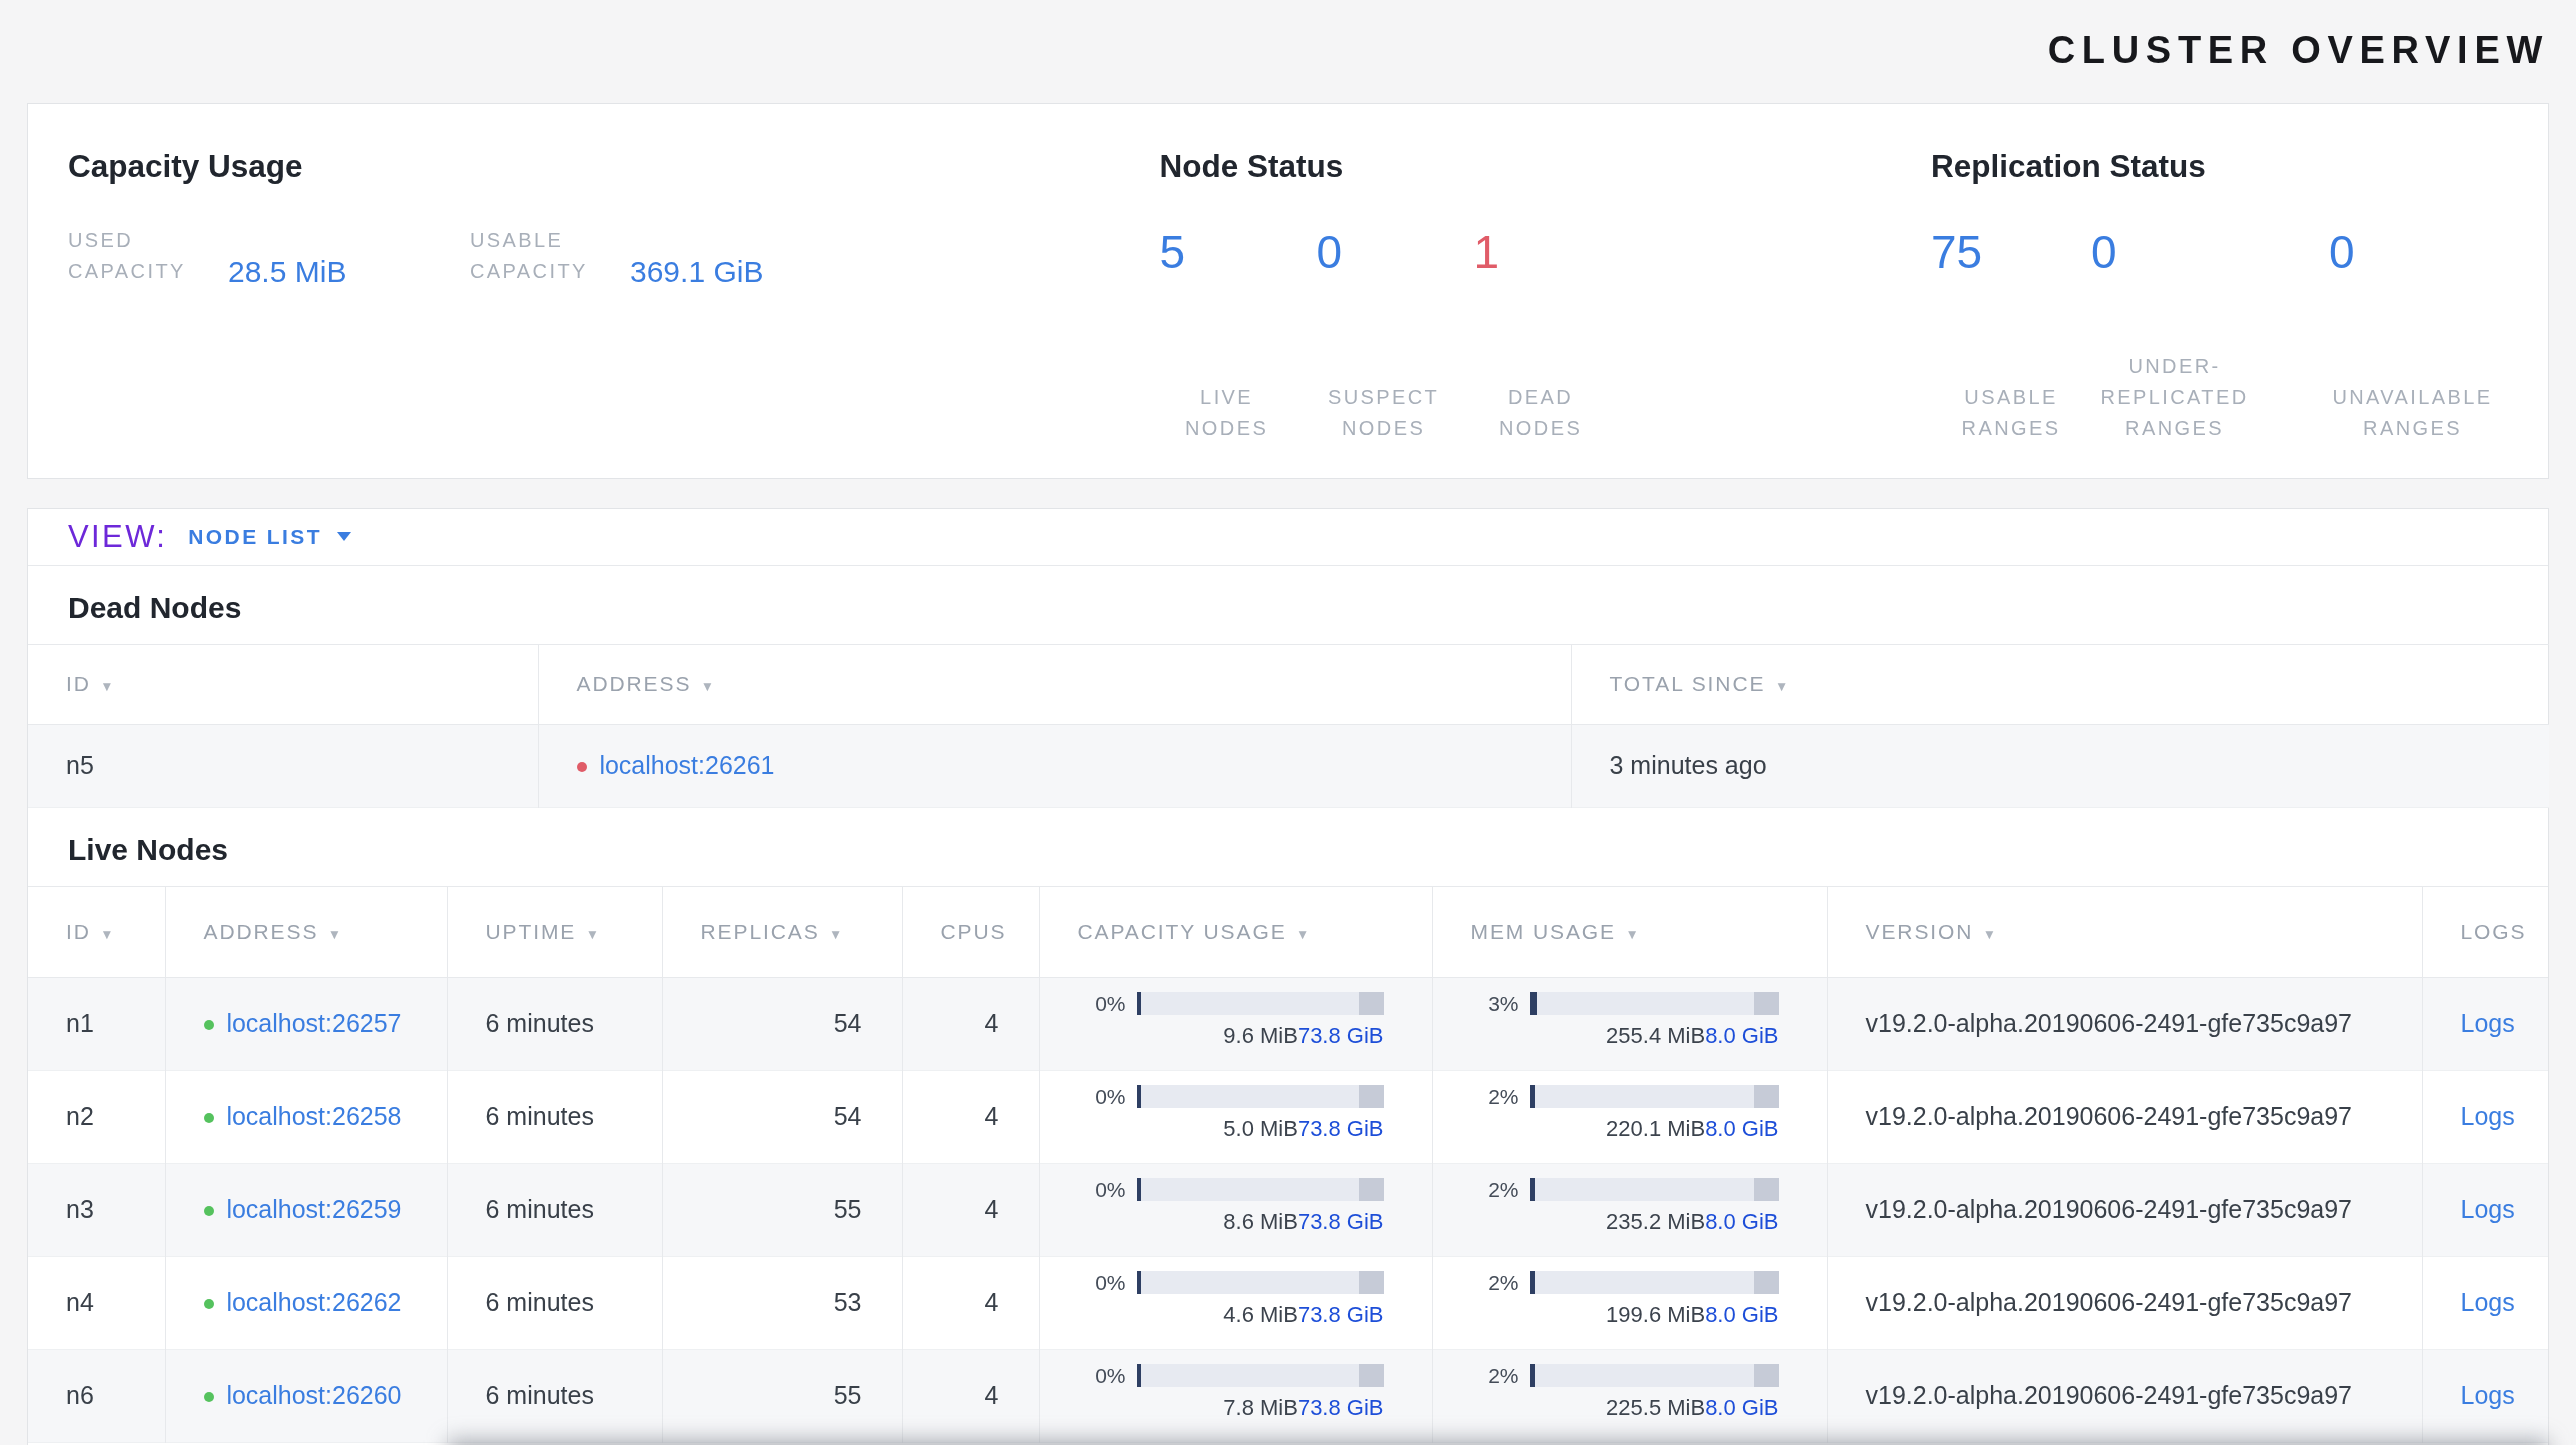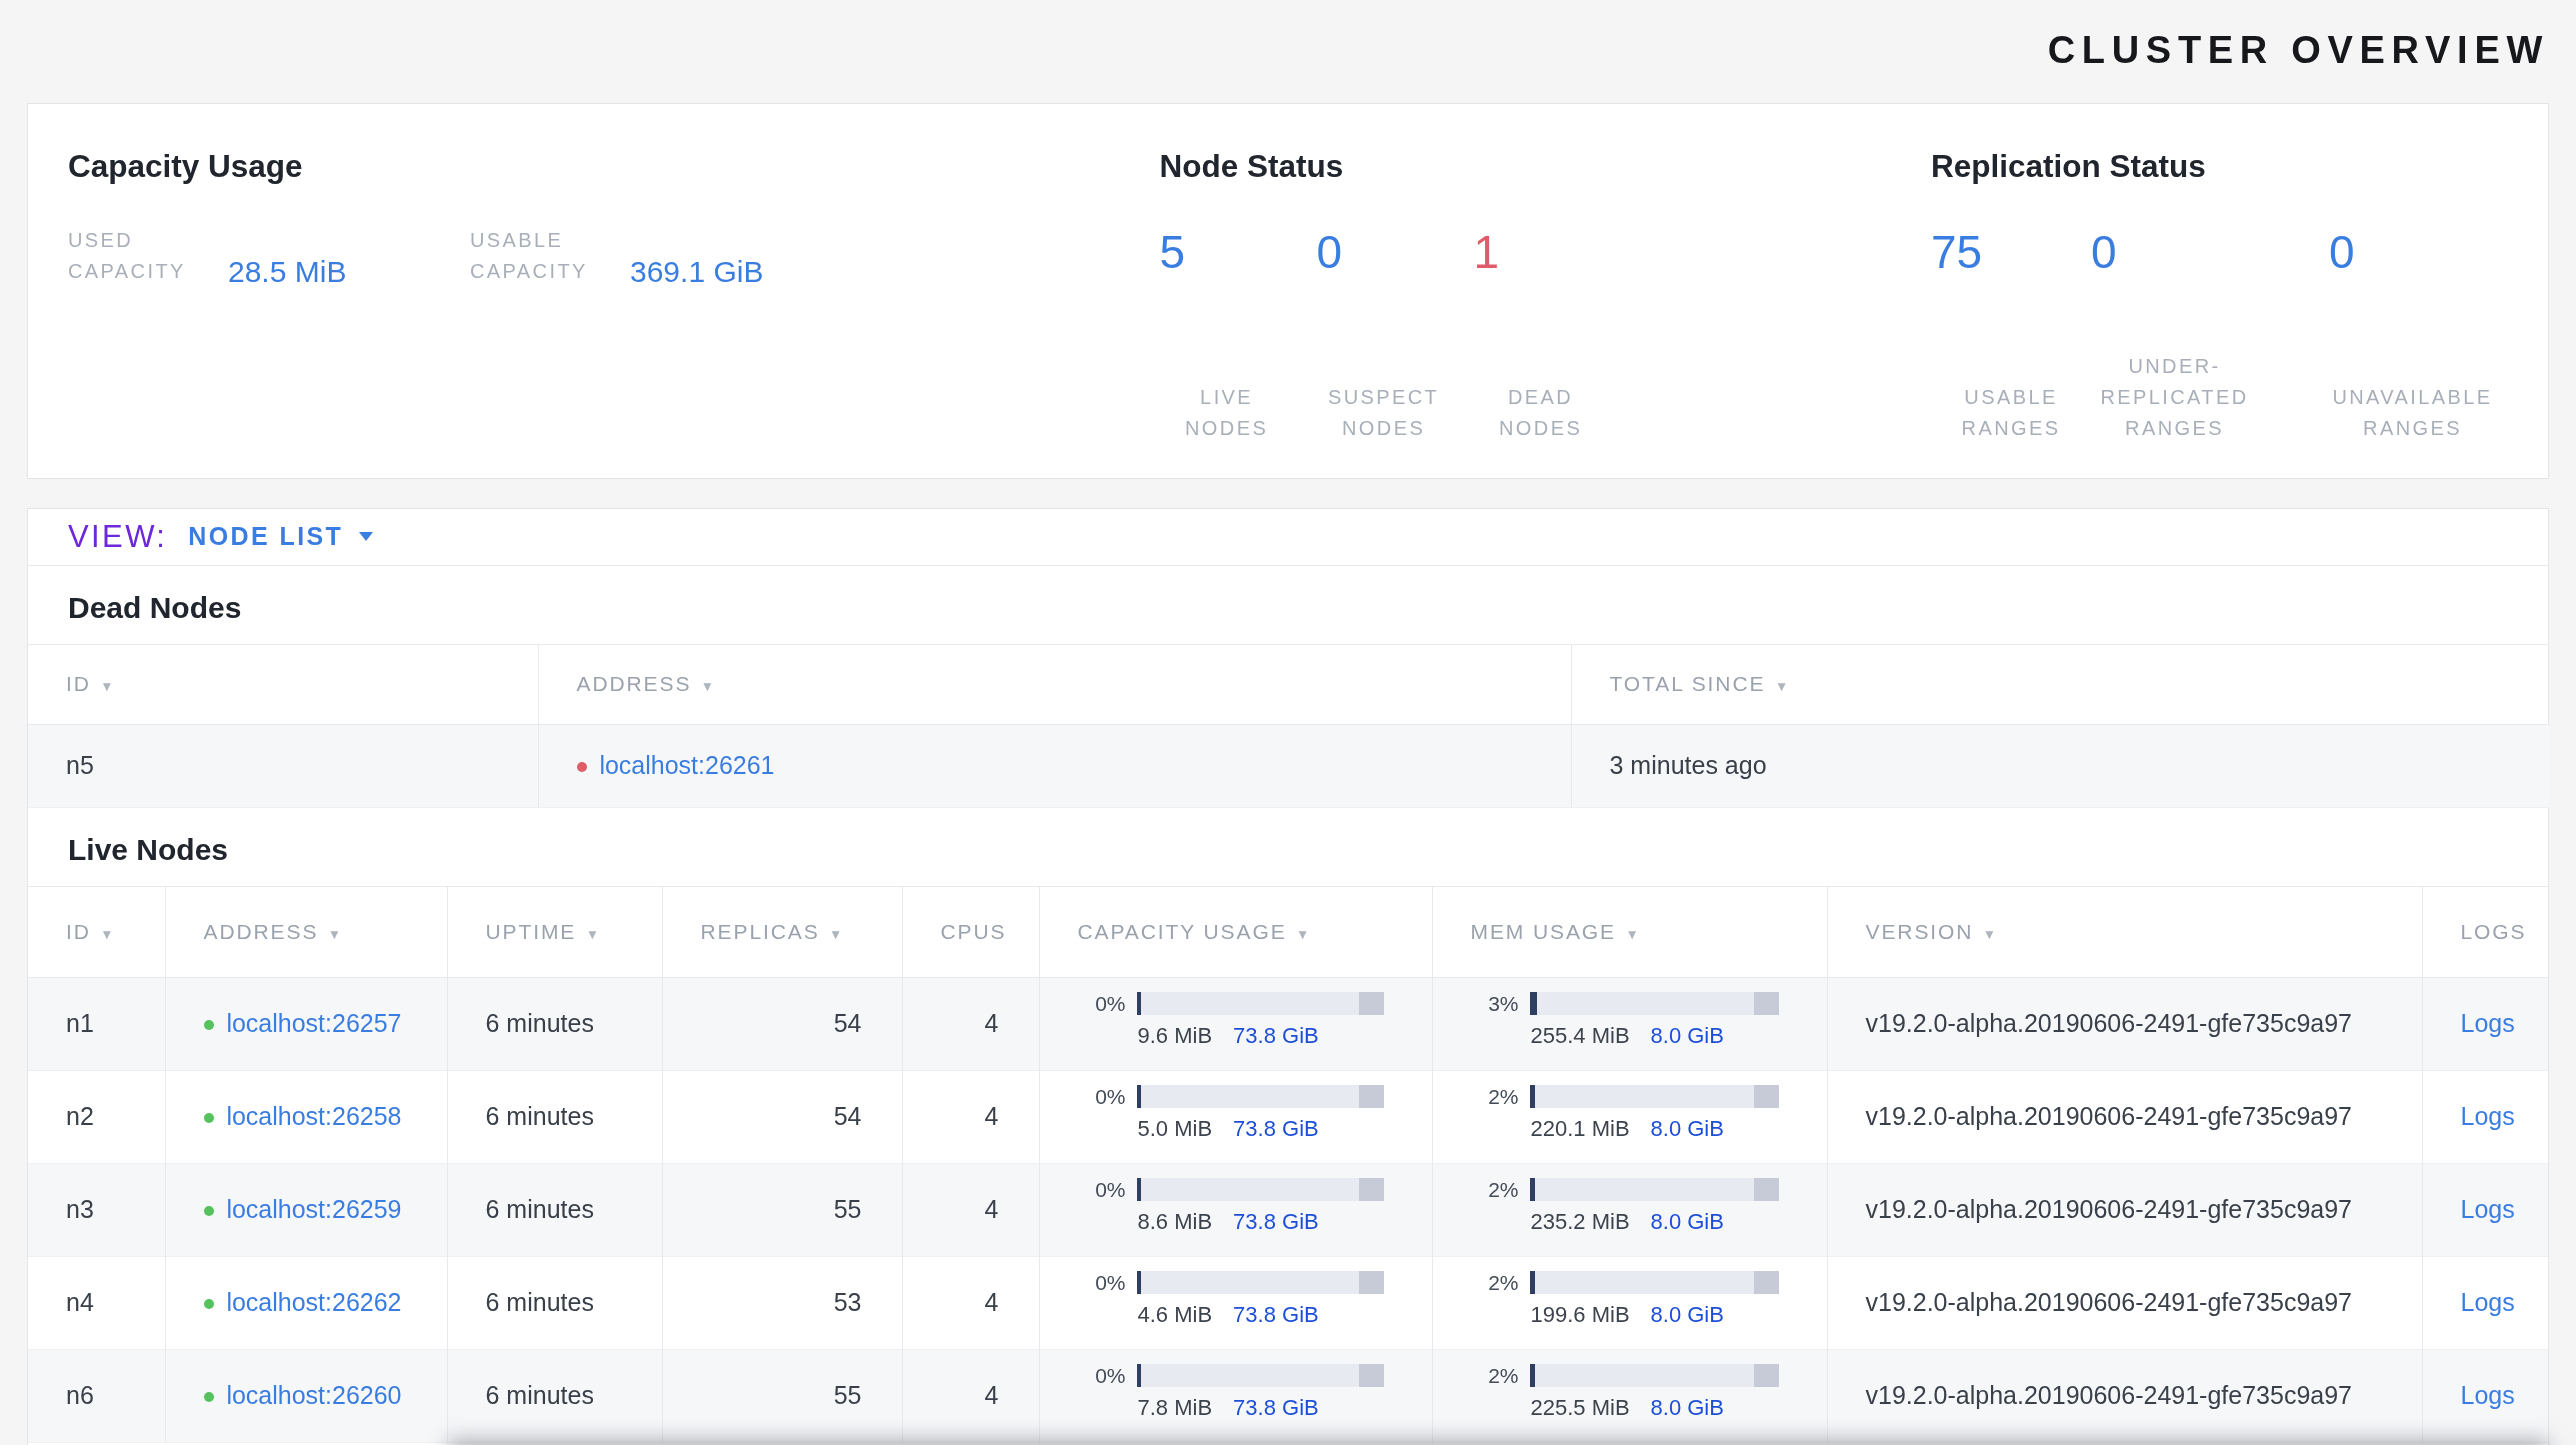--- a/index.html
+++ b/index.html
@@ -48,21 +48,21 @@
   .col-repl .stat-1 { width:238px; }
   .col-repl .stat-2 { width:181px; }
   .stat .statlabel { width:auto; max-width:167px;text-align:center; }
   .col-nodes .stat .statlabel { max-width:134px; }
 
   
   .list-card { margin-top:29px; min-height:955px; position:relative; }
   .view-bar { height:57px; display:flex; align-items:center; padding:0 40px; border-bottom:1px solid #e7e9ec; }
   .view-label { font-size:31px; letter-spacing:2.4px; color:#6d28d9; }
   .view-select { display:flex; align-items:center; margin-left:21px; cursor:pointer; }
-  .view-value { font-size:25px; letter-spacing:2.4px; font-weight:600; color:var(--accent-blue,#3a7de0); }
+  .view-value { font-size:21px; letter-spacing:2.4px; font-weight:600; color:var(--accent-blue,#3a7de0); }
   .caret { width:0; height:0; border-left:7.6px solid transparent; border-right:7.6px solid transparent; border-top:9.5px solid var(--accent-blue,#3a7de0); margin-left:15.3px; }
 
   .section-title { font-size:30px; font-weight:600; color:#21262e; padding:25px 40px 19px; }
 
   table { width:100%; border-collapse:collapse; table-layout:fixed; }
   th { text-align:left; padding-left:38px; font-size:21px; font-weight:400; letter-spacing:1.9px; color:#9aa2ad;
        border-top:1px solid #e7e9ec; border-bottom:1px solid #e7e9ec; border-right:1px solid #e7e9ec; white-space:nowrap; }
   th:last-child { border-right:none; }
   td { padding-left:38px; font-size:25px; color:#394049; border-right:1px solid #e7e9ec; }
   td:last-child { border-right:none; }
@@ -78,21 +78,21 @@
   .dot.dead { background:var(--danger-red,#e05c68); }
   .link { color:var(--accent-blue,#3a7de0); text-decoration:none; cursor:pointer; }
 
   td.c-meter { padding:0; vertical-align:top; }
   .meter { padding:14.3px 48px 0 29px; }
   .meter-top { display:flex; align-items:center; }
   .pct { width:57px; text-align:right; font-size:21px; color:#444c58; flex:none; }
   .bar { flex:1; margin-left:11.5px; height:23px; background:#e7eaf1; position:relative; overflow:hidden; }
   .bar-fill { position:absolute; left:0; top:0; bottom:0; min-width:3.8px; background:var(--bar-fill-navy,#2e3f63); }
   .bar-end { position:absolute; right:0; top:0; bottom:0; width:25px; background:#c6cbd7; }
-  .meter-bottom { display:flex; justify-content:flex-start; margin-left:69px; margin-top:7.6px; font-size:22px;gap:21px; }
+  .meter-bottom { display:flex; justify-content:flex-end; margin-left:69px; margin-top:7.6px; font-size:22px; }
   .meter-bottom .used { color:#3c434d; }
   .meter-bottom .total { color:#1d4ed8; }
 
   .bottom-shade { position:absolute; left:420px; right:0; bottom:-7.6px; height:29px;
                   background:rgba(105,111,122,0.55); filter:blur(10.5px); pointer-events:none; }
 </style>
 </head>
 <body>
 
 <div class="page">

